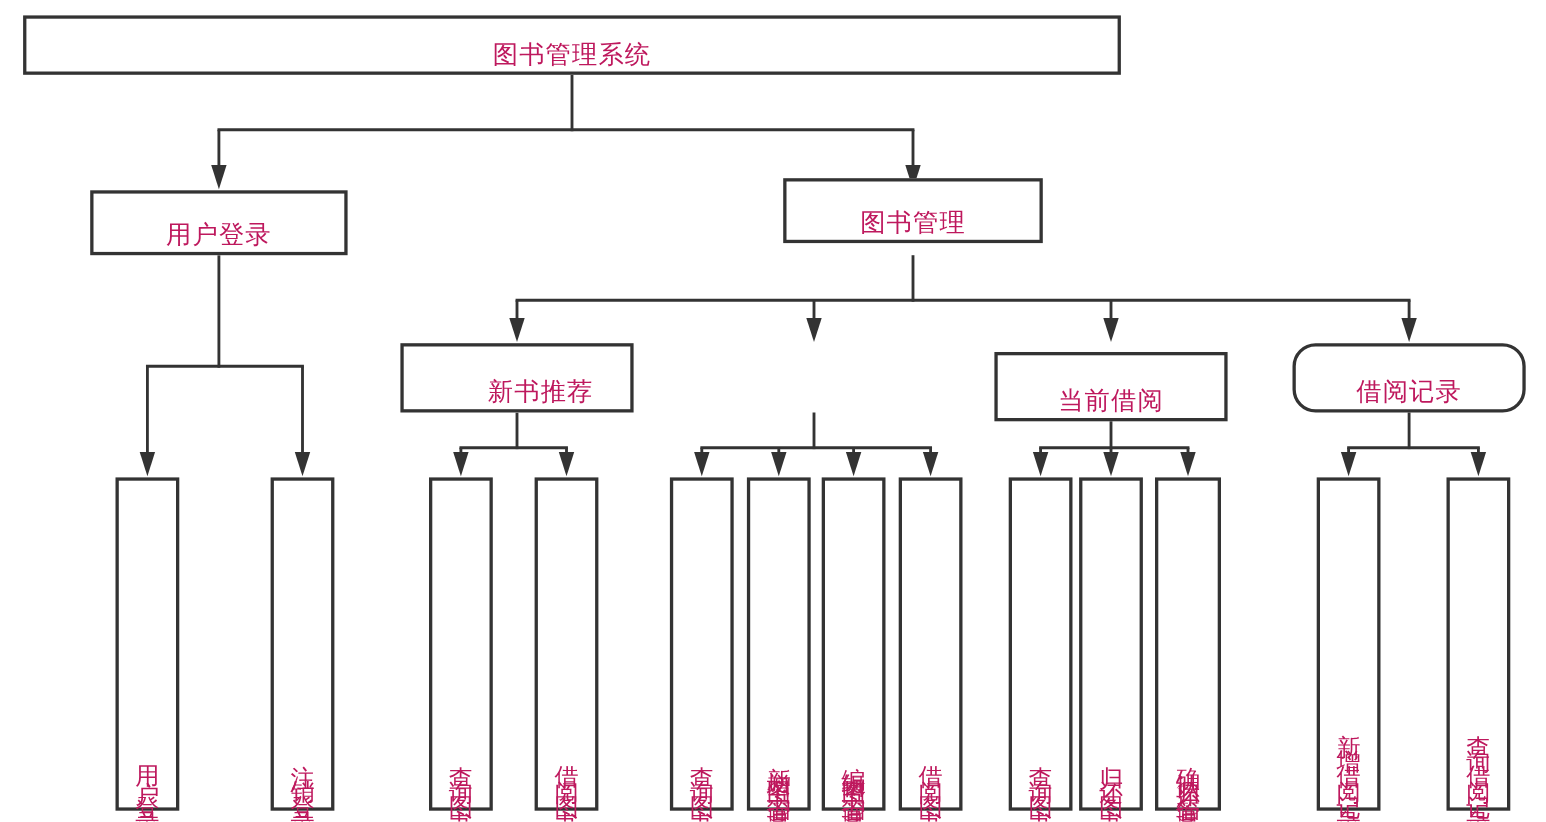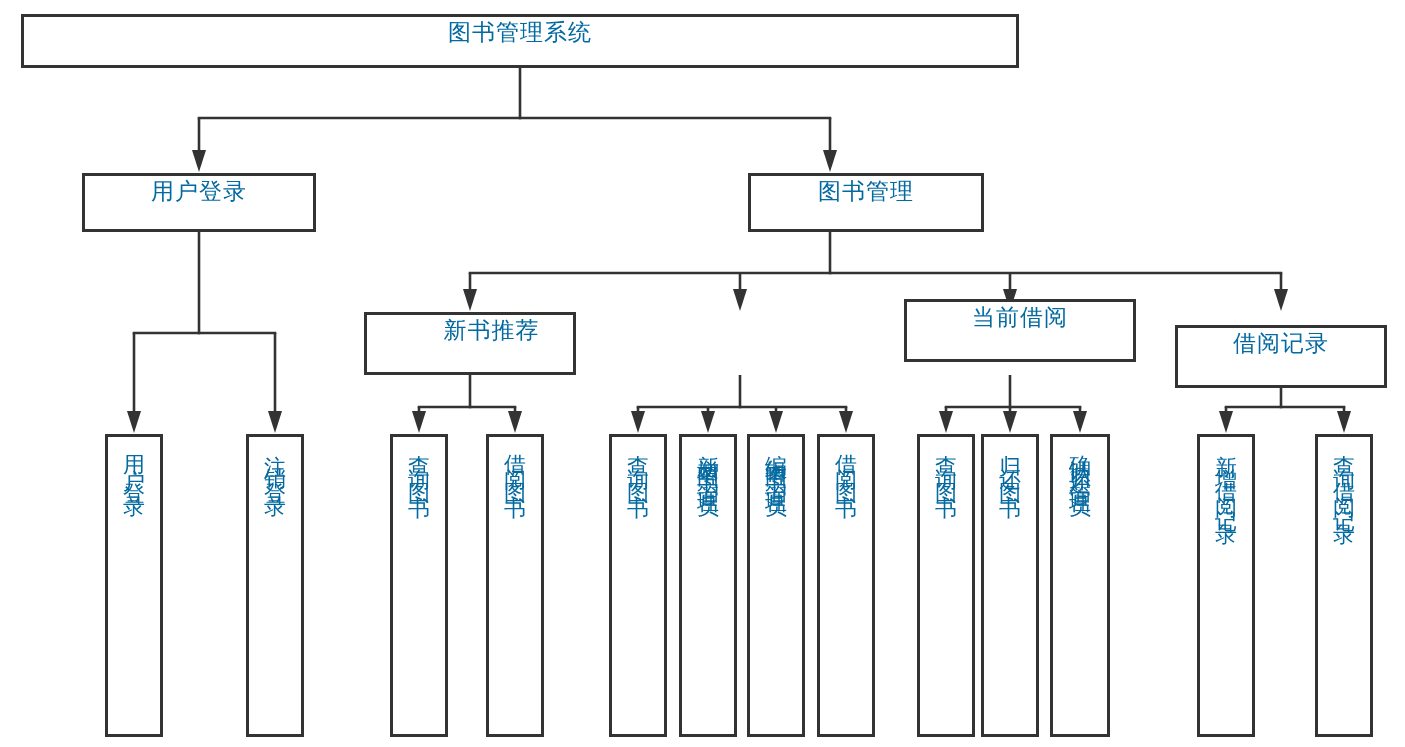--- a/index.html
+++ b/index.html
@@ -16,24 +16,24 @@
     left: 0; top: 0;
     width: 1405px; height: 747px;
     z-index: 0;
   }
   .node {
     position: absolute;
     box-sizing: border-box;
     background: #ffffff;
     border: 3px solid #333333;
     display: flex;
-    align-items: flex-start;
+    align-items: flex-end;
     justify-content: center;
     z-index: 1;
-    color: #0369a1;
+    color: #be185d;
   }
   .node--h .node-label {
     font-size: 23px;
     letter-spacing: 1px;
     white-space: nowrap;
   }
   .node--leaf .node-label {
     writing-mode: vertical-rl;
     text-orientation: mixed;
     font-size: 22px;
@@ -116,31 +116,31 @@
       <polygon points="1344,433 1337,411 1351,411" fill="#333333"></polygon>
     </svg>
 
   <div class="node node--h" style="left:21px; top:14px; width:998px; height:54px;">
     <span class="node-label">图书管理系统</span>
   </div>
 
   <div class="node node--h" style="left:82px; top:173px; width:234px; height:59px;">
     <span class="node-label">用户登录</span>
   </div>
-  <div class="node node--h" style="left:712px; top:173px; width:236px; height:59px;margin-left:36px;">
+  <div class="node node--h" style="left:712px; top:162px; width:236px; height:59px;">
     <span class="node-label">图书管理</span>
   </div>
 
   <div class="node node--h" style="left:364px; top:312px; width:212px; height:63px;padding-left:43px;">
     <span class="node-label">新书推荐</span>
   </div>
-  <div class="node node--h" style="left:904px; top:299px; width:232px; height:63px;">
+  <div class="node node--h" style="left:904px; top:320px; width:212px; height:63px;">
     <span class="node-label">当前借阅</span>
   </div>
-  <div class="node node--h" style="left:1175px; top:325px; width:212px; height:63px;">
+  <div class="node node--h" style="left:1175px; top:312px; width:212px; height:63px;border-radius:21px;">
     <span class="node-label">借阅记录</span>
   </div>
 
   <div class="node node--leaf" style="left:105px; top:434px; width:58px; height:303px;">
     <span class="node-label">用户登录</span>
   </div>
   <div class="node node--leaf" style="left:246px; top:434px; width:58px; height:303px;">
     <span class="node-label">注销登录</span>
   </div>
 

